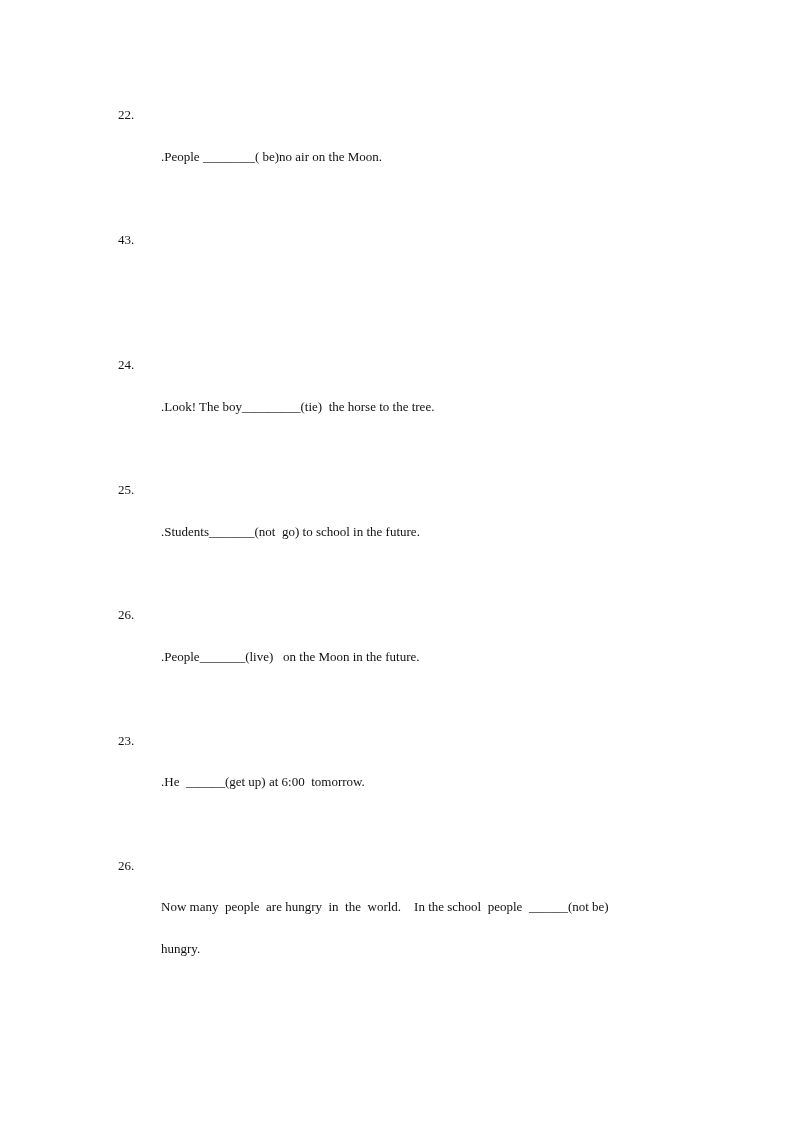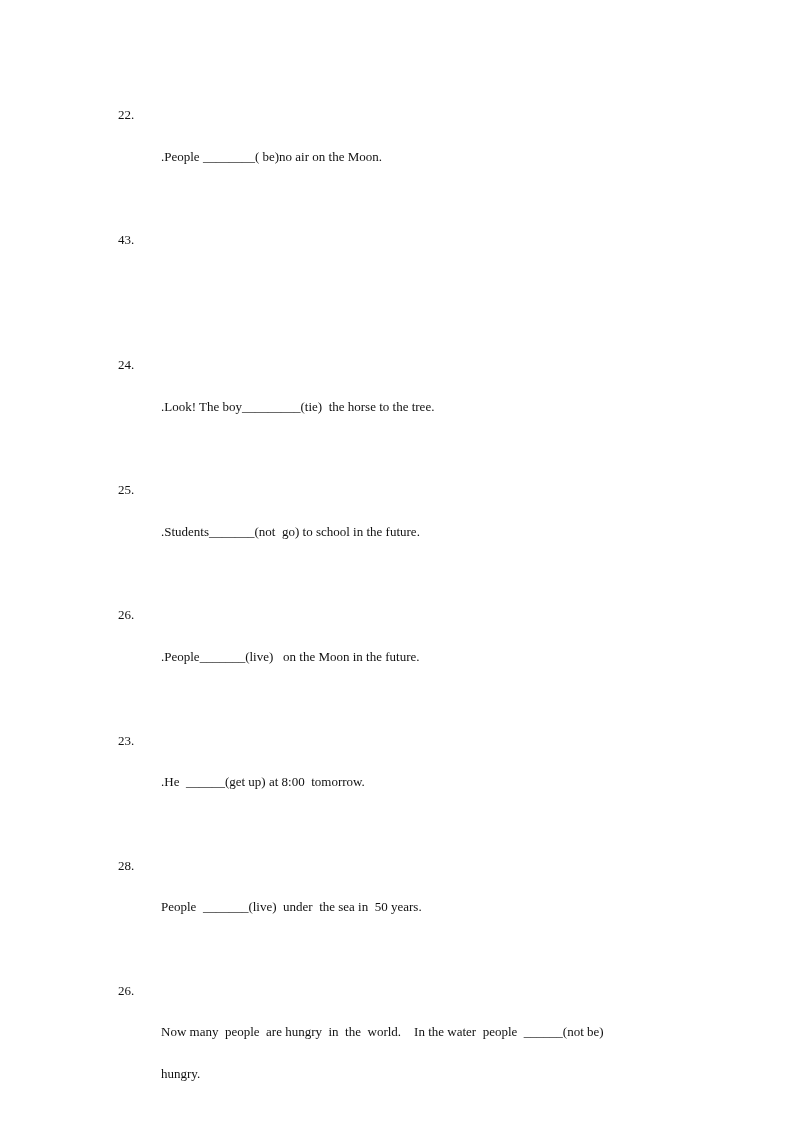--- a/index.html
+++ b/index.html
@@ -50,23 +50,20 @@
   <div class="item">
     <span class="num">24.</span><span class="txt">.Look! The boy_________(tie)  the horse to the tree.</span>
   </div>
   <div class="item">
     <span class="num">25.</span><span class="txt">.Students_______(not  go) to school in the future.</span>
   </div>
   <div class="item">
     <span class="num">26.</span><span class="txt">.People_______(live)   on the Moon in the future.</span>
   </div>
   <div class="item">
-    <span class="num">23.</span><span class="txt">.He  ______(get up) at 8:00  tomorrow.</span>
+    <span class="num">23.</span><span class="txt">.He  ______(get up) at 6:00  tomorrow.</span>
   </div>
   <div class="item">
-    <span class="num">28.</span><span class="txt">People  _______(live)  under  the sea in  50 years.</span>
-  </div>
-  <div class="item">
-    <span class="num">26.</span><span class="txt">Now many  people  are hungry  in  the  world.    In the water  people  ______(not be)
+    <span class="num">26.</span><span class="txt">Now many  people  are hungry  in  the  world.    In the school  people  ______(not be)
 hungry.</span>
   </div>
 
 </div>
 
 </body></html>

